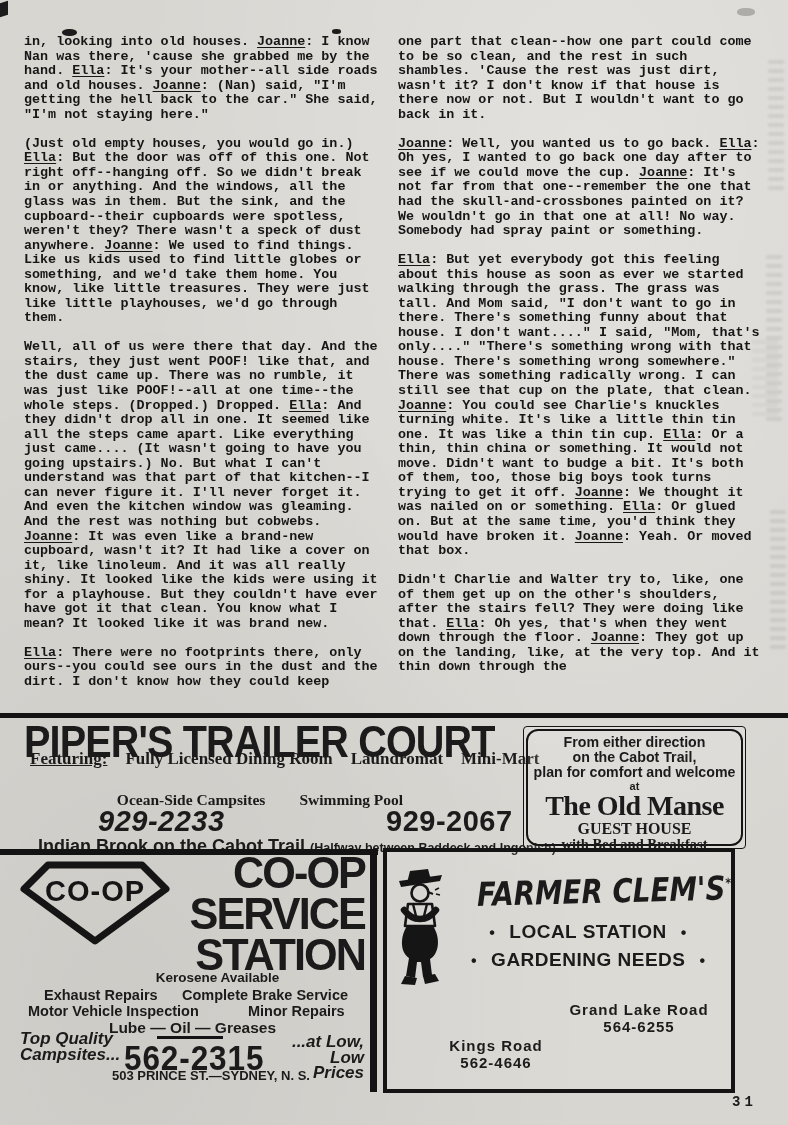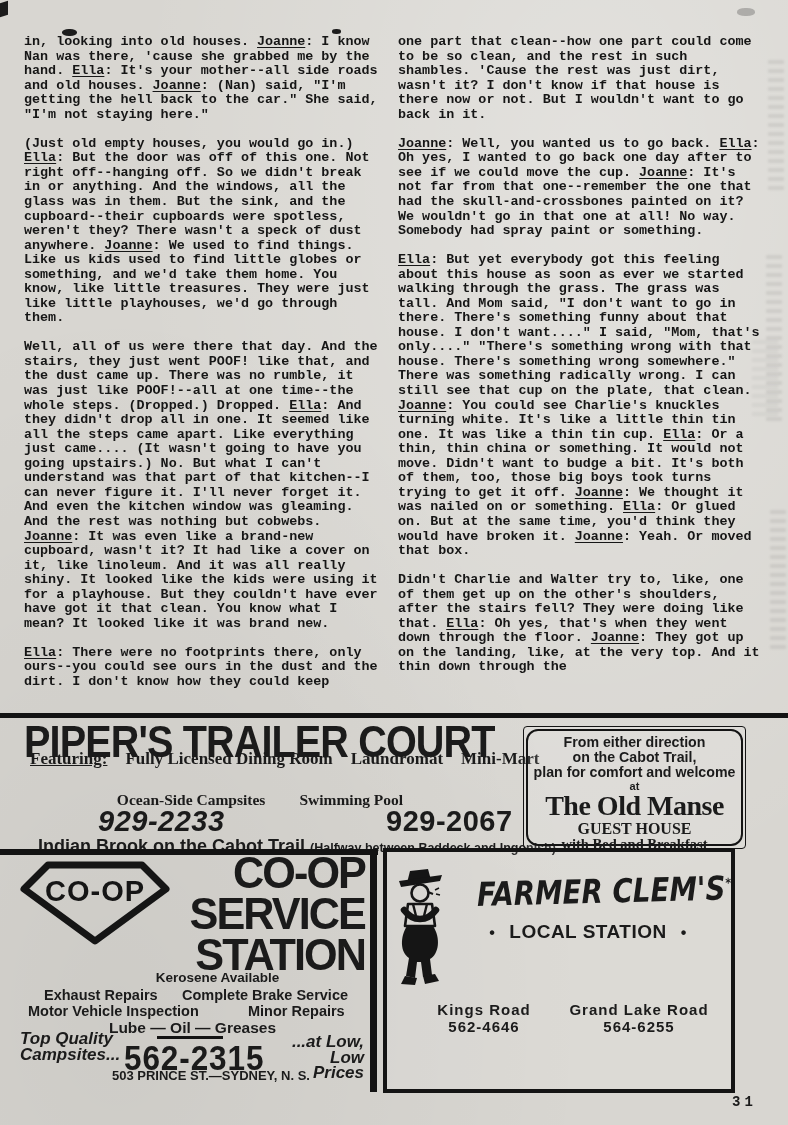--- a/index.html
+++ b/index.html
@@ -65,21 +65,21 @@
   .farmer-name{position:absolute;left:68px;top:18px;width:272px;text-align:center;white-space:nowrap;
     font:italic 700 33px/34px "DejaVu Sans", sans-serif;letter-spacing:0px;
     transform:rotate(-1.5deg) scaleX(.84);transform-origin:center;}
   .farmer-mark{font-size:13px;vertical-align:super;}
   .farmer-bullet-row{position:absolute;left:70px;width:262px;text-align:center;white-space:nowrap;
     font:700 19px/20px "Liberation Sans", sans-serif;letter-spacing:.5px;}
   .fb1{top:70px;} .fb2{top:98px;}
   .bullet-dot{padding:0 14px;font-size:16px;}
   .farmer-contact{position:absolute;top:150px;text-align:center;
     font:700 15px/16.5px "Liberation Sans", sans-serif;letter-spacing:1px;white-space:nowrap;}
-  .fc1{left:36px;width:122px;} .fc2{left:172px;width:160px;}
+  .fc1{left:48px;width:122px;margin-top:36px;} .fc2{left:172px;width:160px;}
   .banner-outer{position:absolute;left:14px;top:194px;width:314px;border:3px dotted #141414;padding:2px;box-sizing:border-box;}
   .banner-inner{border:2px solid #141414;text-align:center;padding:3px 2px 4px 2px;white-space:nowrap;
     font:700 25px/26px "Liberation Sans", sans-serif;transform:scaleX(.97);transform-origin:center;}
   
   .pageno{position:absolute;left:732px;top:1095px;font:700 14px/14px "Liberation Mono", monospace;letter-spacing:4px;}
   .speck{position:absolute;background:#1c1c1c;border-radius:45%;}
   .sp1{left:62px;top:29px;width:15px;height:7px;}
   .sp2{left:332px;top:29px;width:9px;height:5px;}
   .sp3{left:0;top:2px;width:8px;height:14px;border-radius:0;transform:skewY(-18deg);}
   .sp4{left:737px;top:8px;width:18px;height:8px;opacity:.25;}
@@ -185,20 +185,23 @@
       <path d="M12,58 L38,58 C46,70 44,86 35,91 L37,107 L28,109 L26,94 L22,94 L20,110 L11,108 L14,90 C5,84 5,69 12,58 Z" fill="#151515"></path>
       <path d="M10,108 L22,110 L20,117 L6,116 Z" fill="#151515"></path>
       <path d="M28,108 L40,106 L44,113 L30,116 Z" fill="#151515"></path>
     </svg>
     <div class="farmer-name">
       <span>FARMER CLEM'S</span><span class="farmer-mark">*</span>
     </div>
     <div class="farmer-bullet-row fb1">
       <span class="bullet-dot">•</span><span>LOCAL STATION</span><span class="bullet-dot">•</span>
     </div>
+    <div class="farmer-bullet-row fb2">
+      <span class="bullet-dot">•</span><span>GARDENING NEEDS</span><span class="bullet-dot">•</span>
+    </div>
     <div class="farmer-contact fc1">
       <div>Kings Road</div>
       <div>562-4646</div>
     </div>
     <div class="farmer-contact fc2">
       <div>Grand Lake Road</div>
       <div>564-6255</div>
     </div>
   </div>
 

